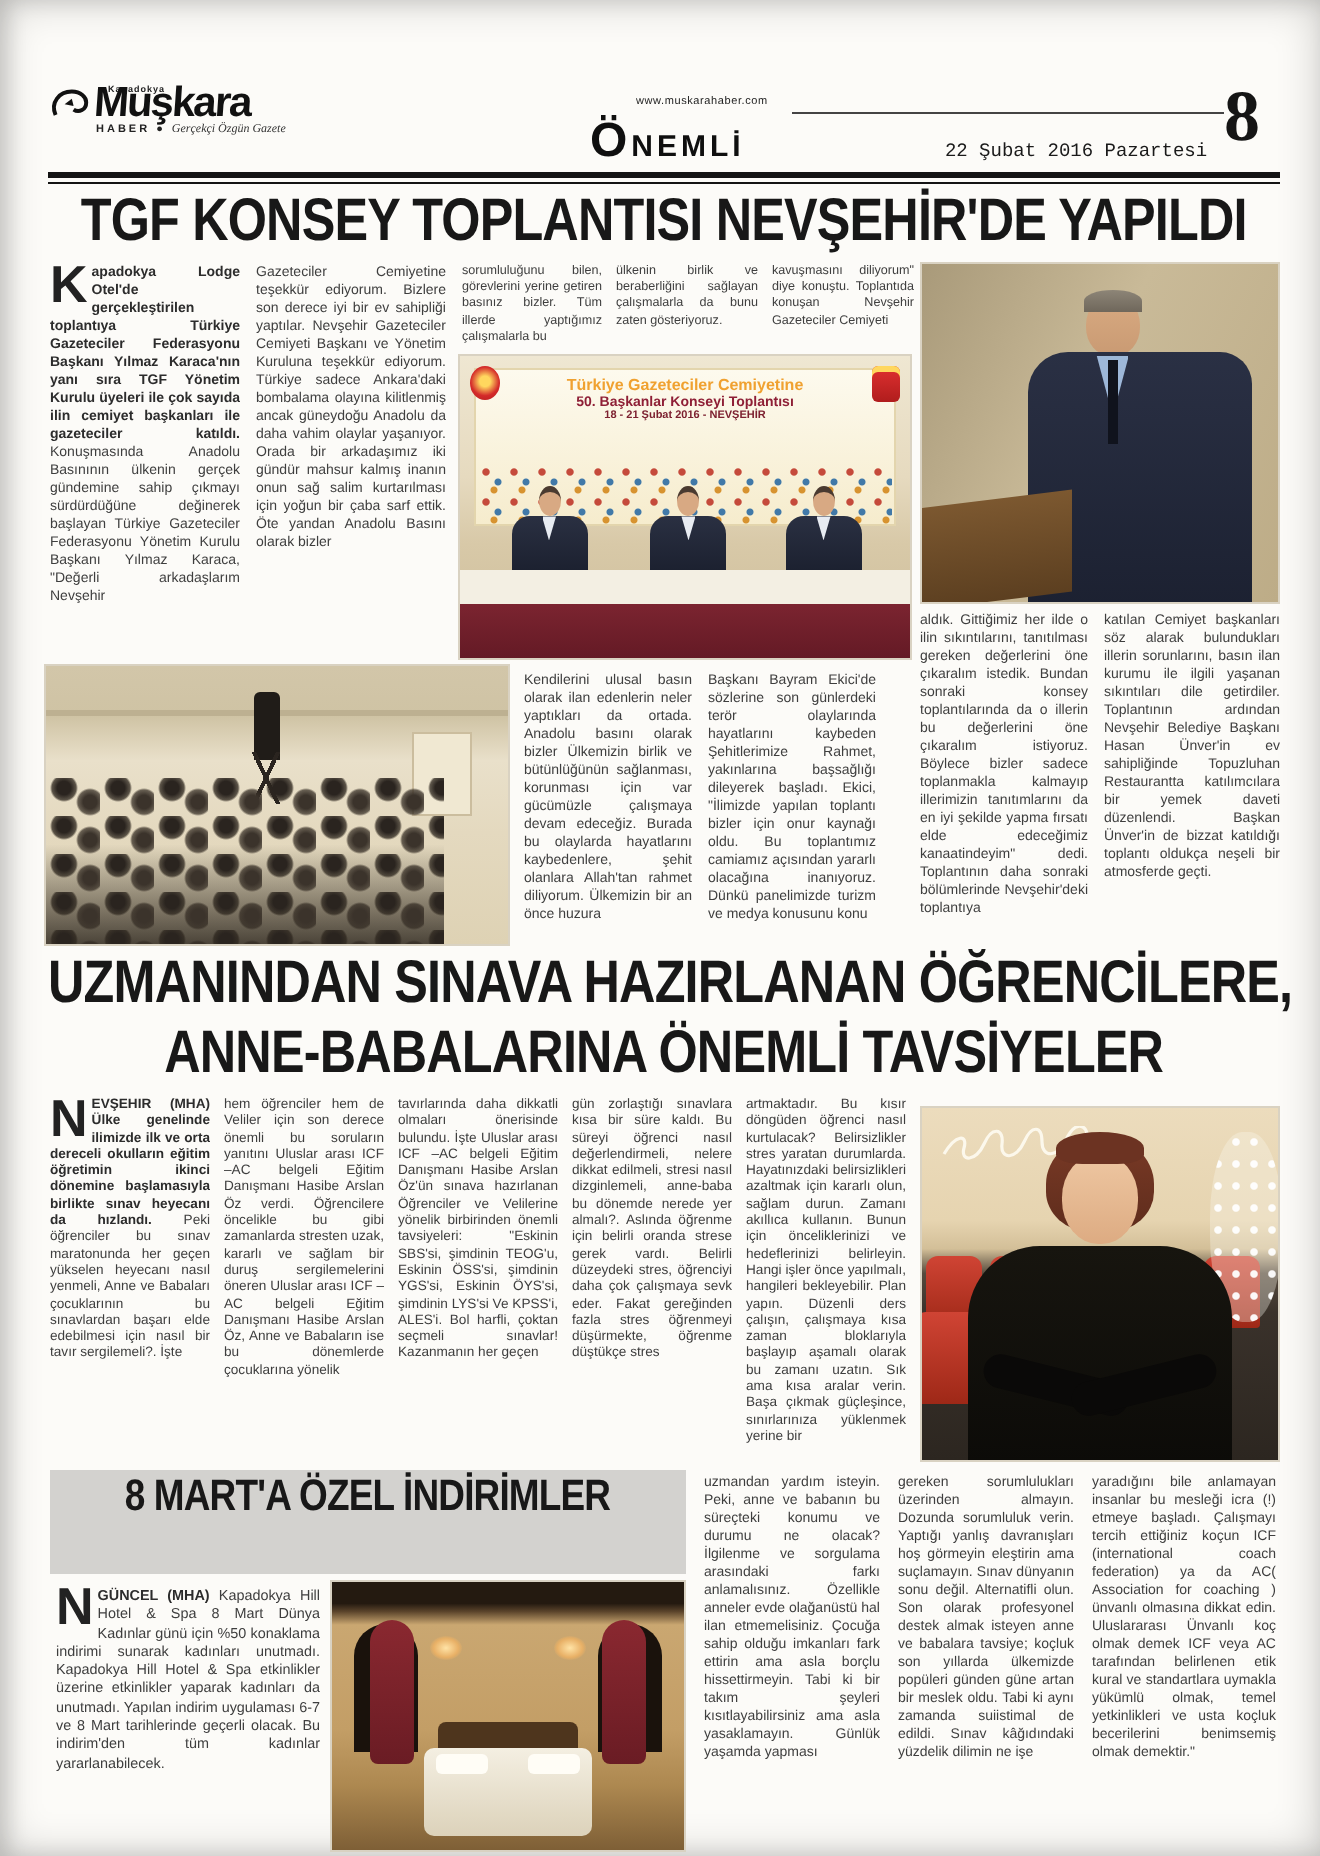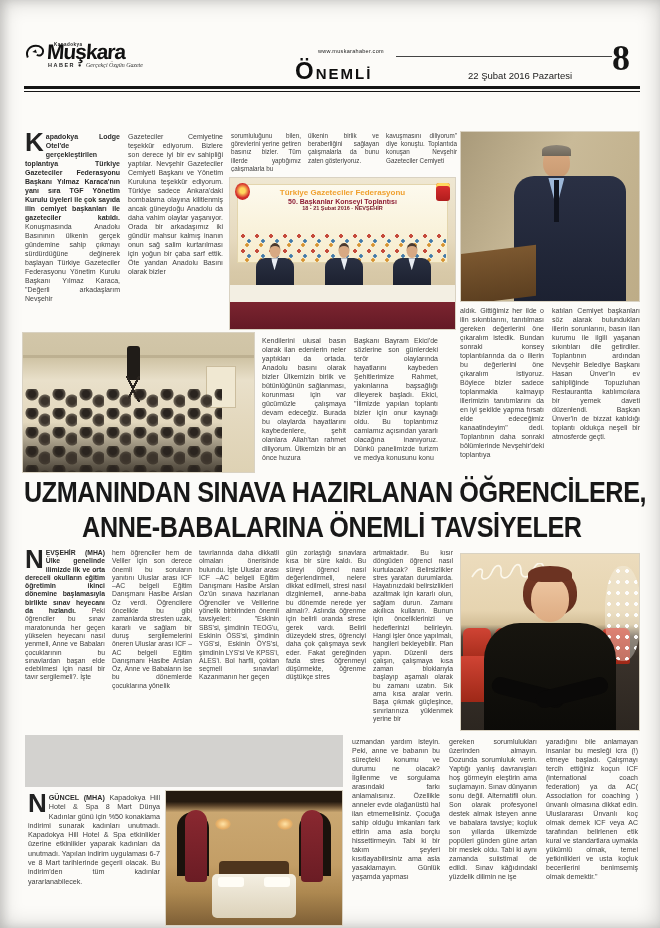--- a/index.html
+++ b/index.html
@@ -14,21 +14,21 @@
   .brand-icon{width:22px;height:18px;margin-right:1px;}
   .brand-small{position:absolute;left:30px;top:0;font-size:4.5px;font-weight:bold;letter-spacing:.5px;color:#222;}
   .brand-name{font-size:21px;font-weight:bold;letter-spacing:-1px;color:#111;line-height:20px;transform:skewX(-4deg);}
   .brand-sub-row{display:flex;gap:3px;align-items:center;margin-left:24px;margin-top:0;}
   .brand-sub{font-size:5.5px;font-weight:bold;letter-spacing:1.5px;color:#222;}
   .brand-slogan{font-family:"Liberation Serif",serif;font-style:italic;font-size:6px;color:#333;}
   .website{left:318px;top:48px;font-size:5.5px;color:#222;letter-spacing:.3px;}
   .hairline{left:396px;top:56px;width:216px;height:1px;background:#444;}
   .section{left:295px;top:57px;font-size:15px;font-weight:900;letter-spacing:2px;color:#0f0f0f;display:block;}
   .section::first-letter{font-size:24px;}
-  .date{left:468px;top:70px;width:140px;text-align:left;font-family:Liberation Sans, sans-serif;font-size:9.5px;color:#1a1a1a;}
+  .date{left:468px;top:70px;width:140px;text-align:center;font-family:Liberation Mono, monospace;font-size:9.5px;color:#1a1a1a;}
   .pagenum{left:612px;top:40px;font-family:"Liberation Serif",serif;font-weight:bold;font-size:36px;line-height:36px;color:#151515;}
   .rule-thick{left:24px;top:86px;width:616px;height:3px;background:#141414;}
   .rule-thin{left:24px;top:91px;width:616px;height:1px;background:#141414;}
 
   
   .hl{overflow:visible;}
   .hl-text{display:block;font-weight:900;color:#181818;letter-spacing:-.5px;white-space:nowrap;
            transform:scaleX(.84);transform-origin:0 50%;text-align:center;}
   .hl1{left:24px;top:94px;width:616px;height:34px;}
   .hl1 .hl-text{width:733px;font-size:30px;line-height:34px;}
@@ -178,32 +178,35 @@
   </div>
 
   <div class="abs website">www.muskarahaber.com</div>
   <div class="abs hairline"></div>
   <span class="abs section">ÖNEMLİ</span>
   <div class="abs date">22 Şubat 2016 Pazartesi</div>
   <div class="abs pagenum">8</div>
   <div class="abs rule-thick"></div>
   <div class="abs rule-thin"></div>
 
+  <div class="abs hl hl1">
+    <span class="hl-text">TGF KONSEY TOPLANTISI NEVŞEHİR'DE YAPILDI</span>
+  </div>
 
   <div class="abs col a1c1">
     <span class="dropcap">K</span><b>apadokya Lodge Otel'de gerçekleştirilen toplantıya Türkiye Gazeteciler Federasyonu Başkanı Yılmaz Karaca'nın yanı sıra TGF Yönetim Kurulu üyeleri ile çok sayıda ilin cemiyet başkanları ile gazeteciler katıldı.</b><span>Konuşmasında Anadolu Basınının ülkenin gerçek gündemine sahip çıkmayı sürdürdüğüne değinerek başlayan Türkiye Gazeteciler Federasyonu Yönetim Kurulu Başkanı Yılmaz Karaca, "Değerli arkadaşlarım Nevşehir</span>
   </div>
   <div class="abs col a1c2">Gazeteciler Cemiyetine teşekkür ediyorum. Bizlere son derece iyi bir ev sahipliği yaptılar. Nevşehir Gazeteciler Cemiyeti Başkanı ve Yönetim Kuruluna teşekkür ediyorum. Türkiye sadece Ankara'daki bombalama olayına kilitlenmiş ancak güneydoğu Anadolu da daha vahim olaylar yaşanıyor. Orada bir arkadaşımız iki gündür mahsur kalmış inanın onun sağ salim kurtarılması için yoğun bir çaba sarf ettik. Öte yandan Anadolu Basını olarak bizler</div>
   <div class="abs col smallcol a1s3">sorumluluğunu bilen, görevlerini yerine getiren basınız bizler. Tüm illerde yaptığımız çalışmalarla bu</div>
   <div class="abs col smallcol a1s4">ülkenin birlik ve beraberliğini sağlayan çalışmalarla da bunu zaten gösteriyoruz.</div>
   <div class="abs col smallcol a1s5">kavuşmasını diliyorum" diye konuştu. Toplantıda konuşan Nevşehir Gazeteciler Cemiyeti</div>
 
   <div class="abs photo ph-banner">
     <div class="bnr-board">
-      <span class="bnr-l1">Türkiye Gazeteciler Federasyonu</span>
+      <span class="bnr-l1">Türkiye Gazeteciler Cemiyetine</span>
       <span class="bnr-l2">50. Başkanlar Konseyi Toplantısı</span>
       <span class="bnr-l3">18 - 21 Şubat 2016 - NEVŞEHİR</span>
     </div>
     <div class="bnr-logoL"></div>
     <div class="bnr-logoR"></div>
     <div class="bnr-dots"></div>
     <div class="mn mn1">
         <div class="mh"></div>
         <div class="mb"></div>
       </div>
@@ -264,20 +267,23 @@
     <div class="tree"></div>
     <div class="w-hair"></div>
     <div class="w-face"></div>
     <div class="w-bang"></div>
     <div class="w-body"></div>
     <div class="w-arm w-armL"></div>
     <div class="w-arm w-armR"></div>
   </div>
 
   <div class="abs box8-band"></div>
+  <div class="abs hl hl3a">
+    <span class="hl-text">8 MART'A ÖZEL İNDİRİMLER</span>
+  </div>
   <div class="abs col a3body">
     <span class="dropcap">N</span><b>GÜNCEL (MHA)</b><span>Kapadokya Hill Hotel &amp; Spa 8 Mart Dünya Kadınlar günü için %50 konaklama indirimi sunarak kadınları unutmadı. Kapadokya Hill Hotel &amp; Spa etkinlikler üzerine etkinlikler yaparak kadınları da unutmadı. Yapılan indirim uygulaması 6-7 ve 8 Mart tarihlerinde geçerli olacak. Bu indirim'den tüm kadınlar yararlanabilecek.</span>
   </div>
 
   <div class="abs photo ph-hotel">
     <div class="h-win h-winL"></div>
     <div class="h-win h-winR"></div>
     <div class="h-cur h-curL"></div>
     <div class="h-cur h-curR"></div>
     <div class="h-lamp h-lampL"></div>

